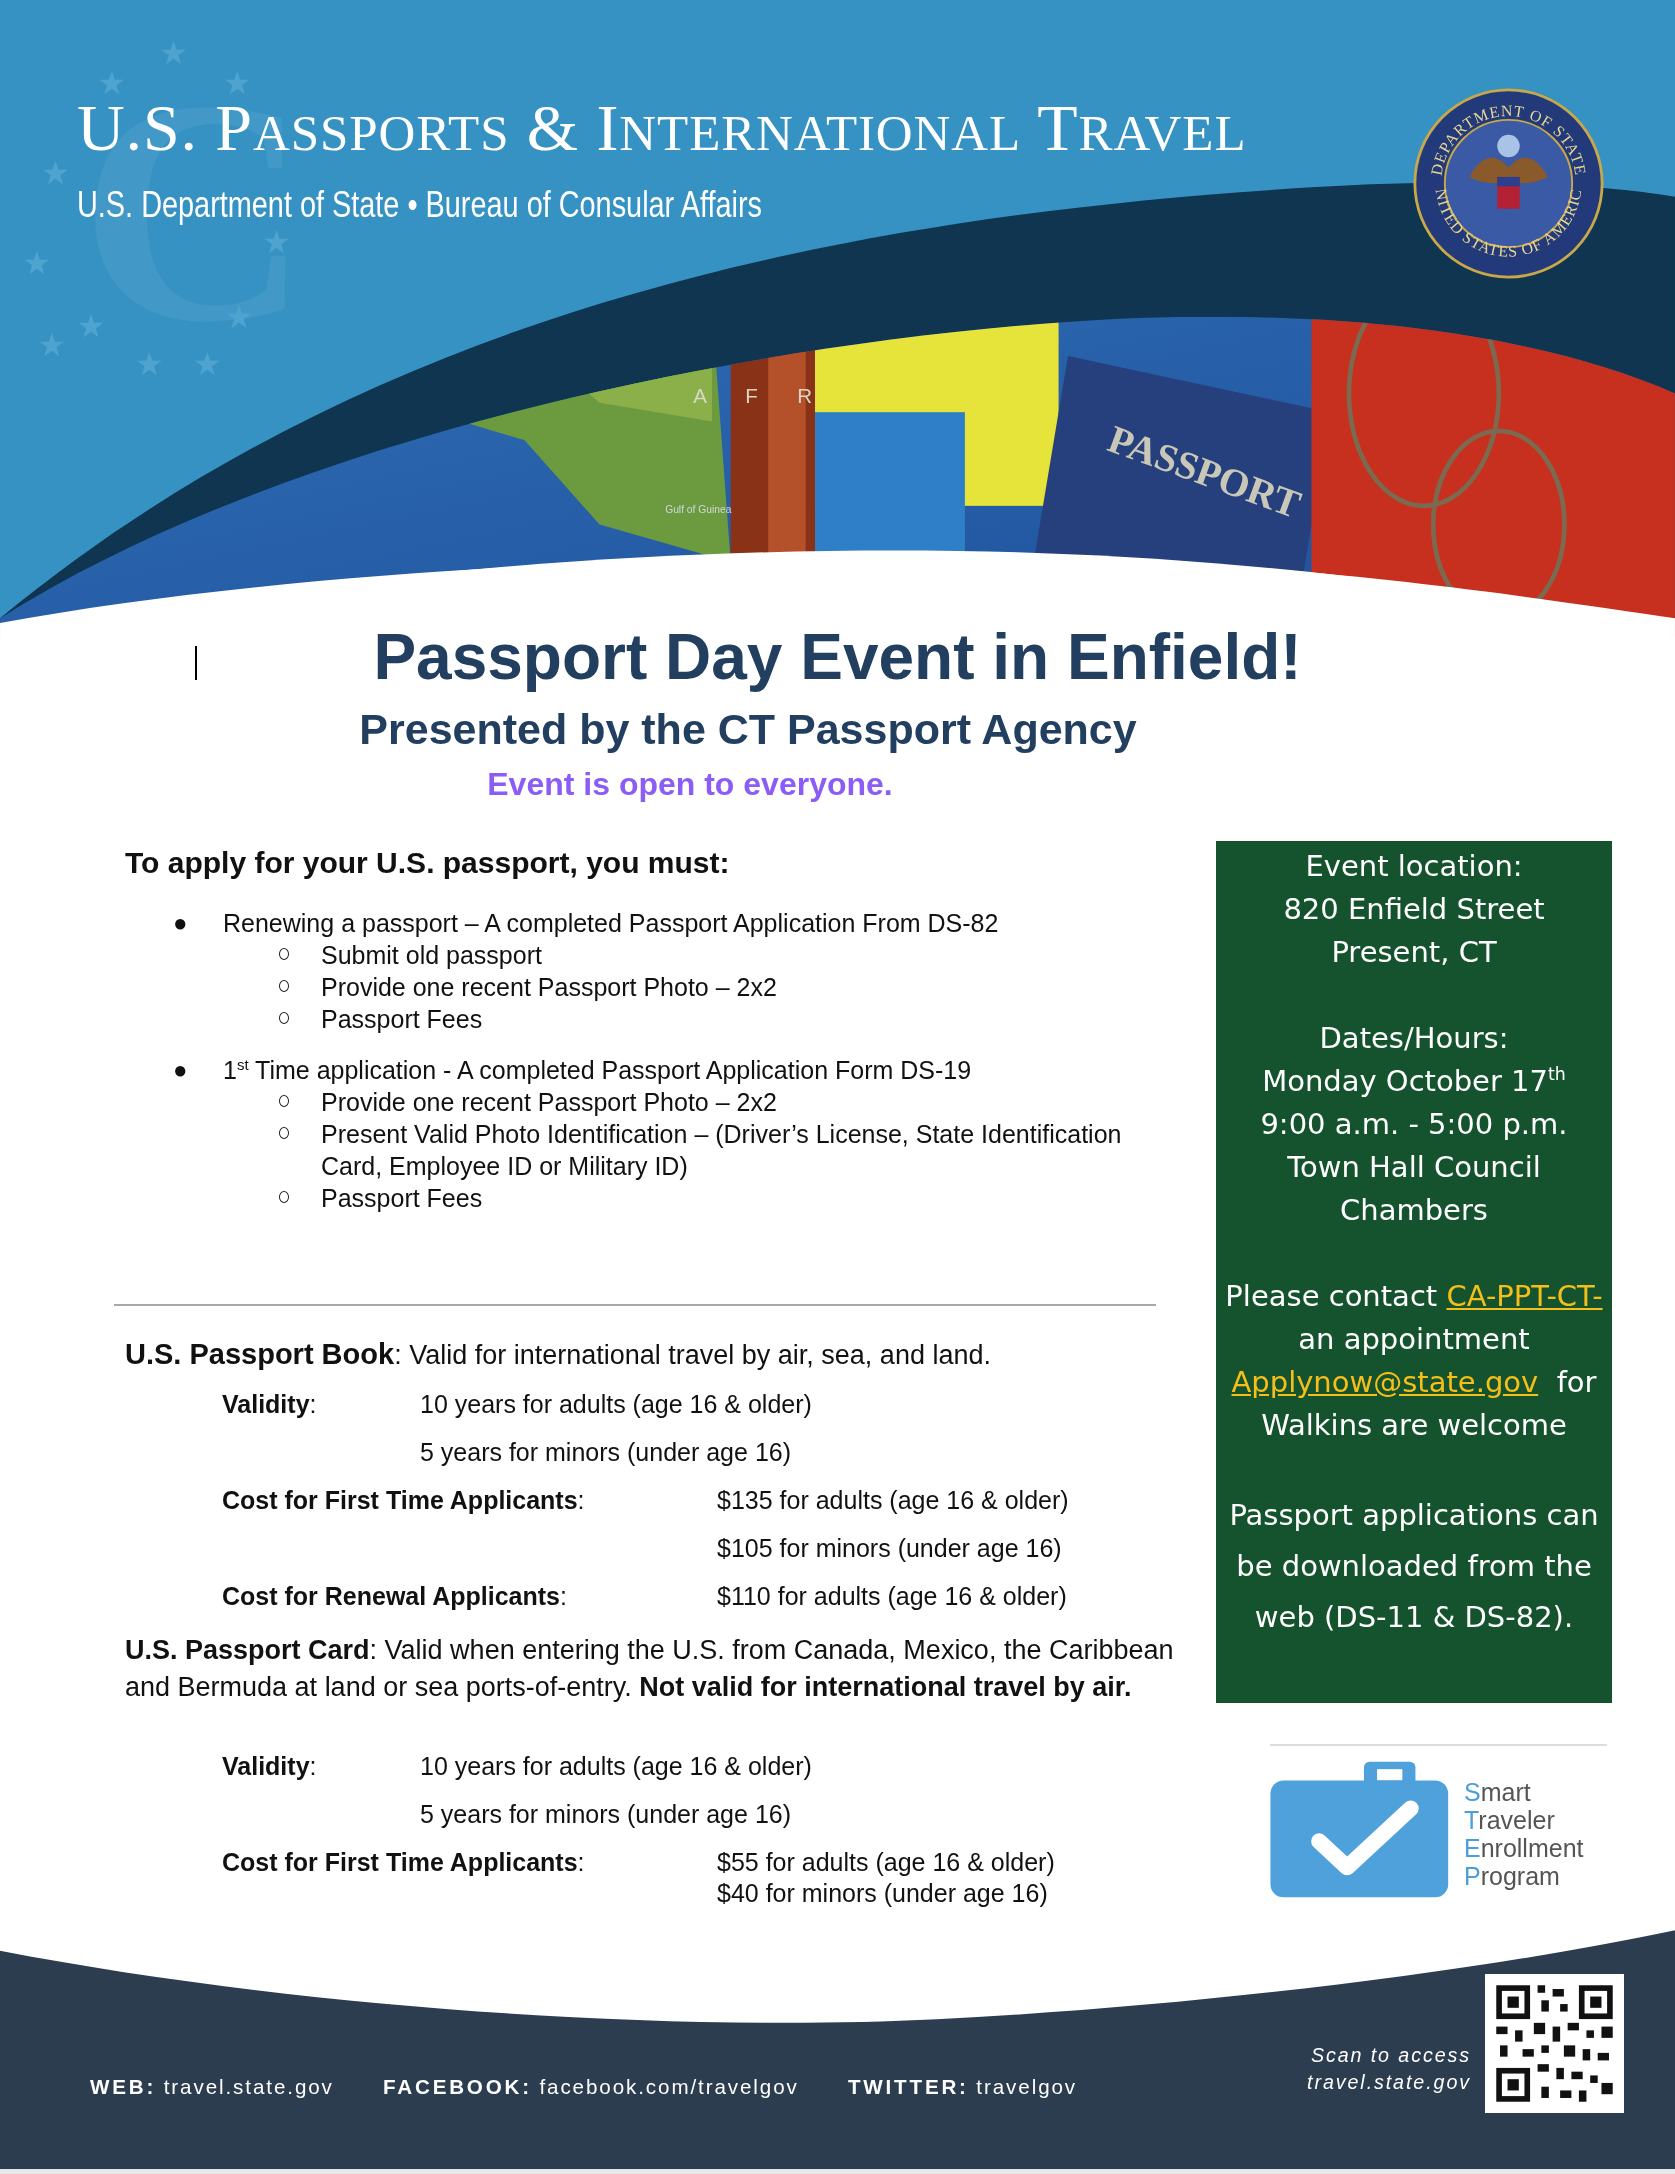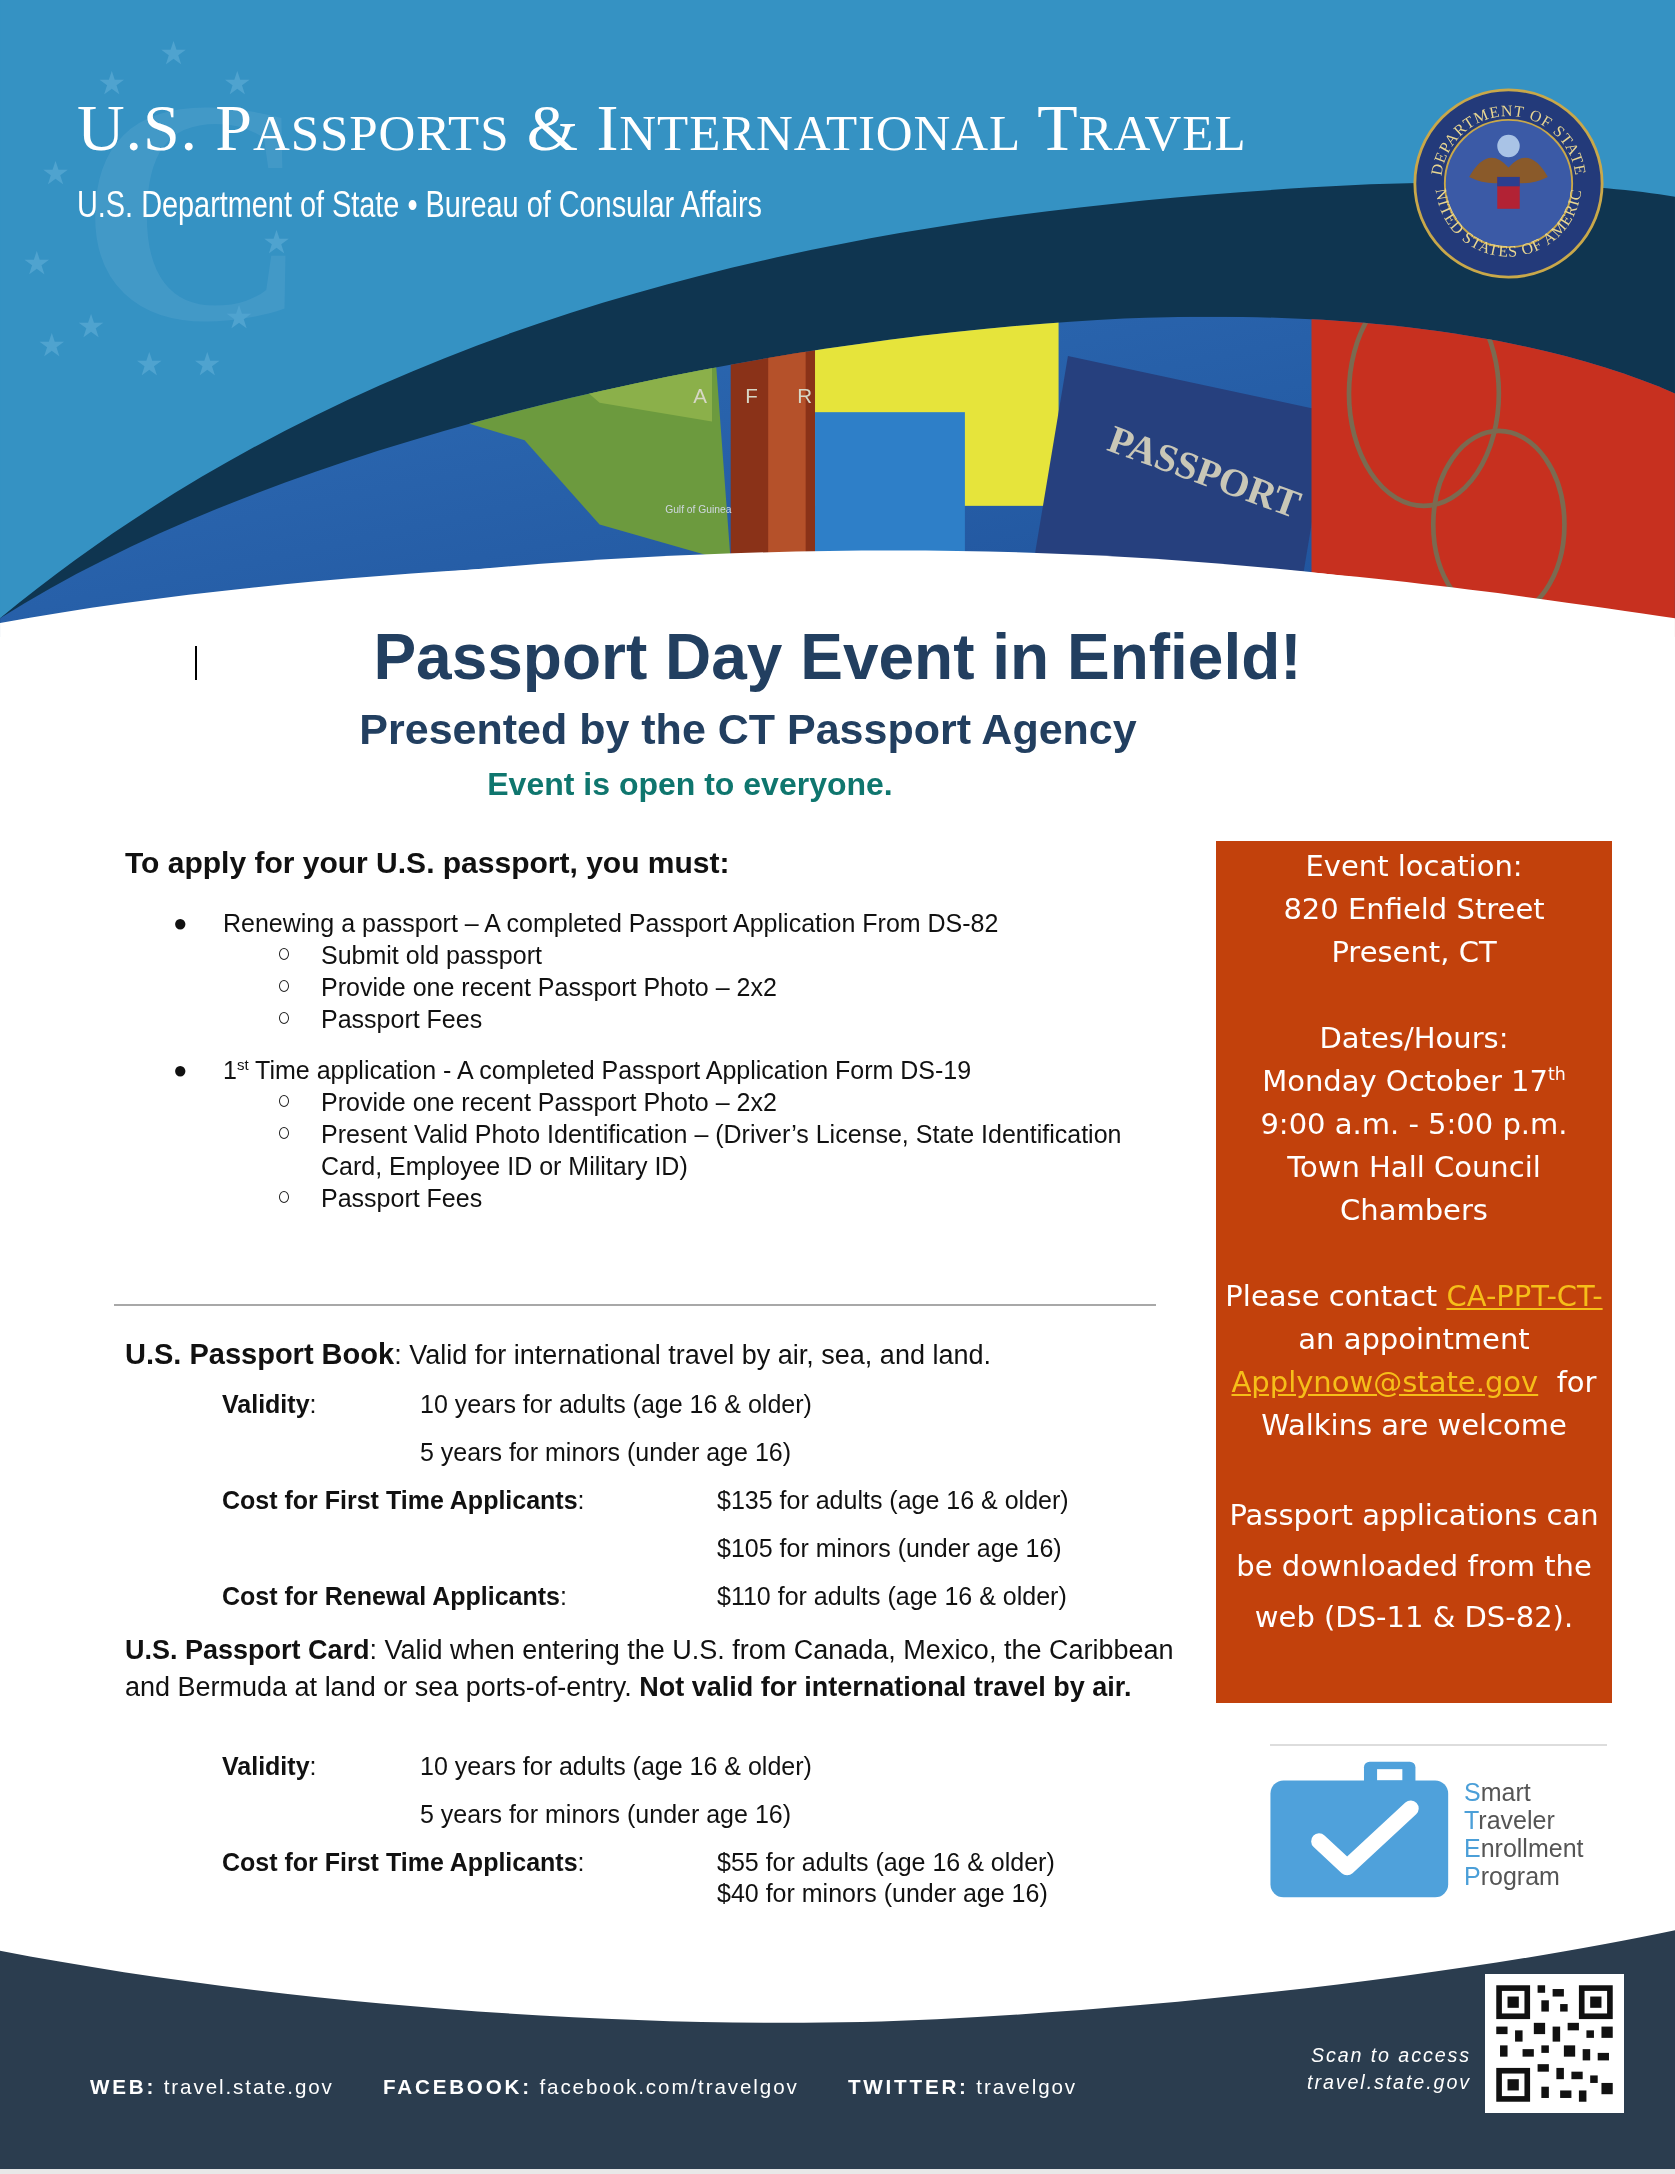--- a/index.html
+++ b/index.html
@@ -10,42 +10,42 @@
   .banner svg.bg { position: absolute; left: 0; top: 0; }
   .banner-title { position: absolute; left: 77px; top: 90px; color: #ffffff; font-family: "Liberation Serif", serif; font-size: 66px; letter-spacing: 0.9px; white-space: nowrap; }
   .banner-title .sc { font-size: 51px; }
   .banner-sub { position: absolute; left: 77px; top: 184px; color: #ffffff; font-family: "Liberation Sans Narrow", "Liberation Sans", sans-serif; font-size: 37px; transform: scaleX(0.78); transform-origin: left top; white-space: nowrap; }
   .seal { position: absolute; left: 1413px; top: 88px; width: 191px; height: 191px; }
 
   
   .cursor-mark { position: absolute; left: 195px; top: 646px; width: 1.9px; height: 34px; background: #000; }
   .main-title { position: absolute; left: 0; width: 1675px; top: 620px; text-align: center; color: #223f60; font-weight: bold; font-size: 64px; }
   .sub-title { position: absolute; left: 0; width: 1496px; top: 705px; text-align: center; color: #223f60; font-weight: bold; font-size: 43px; }
-  .open-note { position: absolute; left: 0; width: 1380px; top: 766px; text-align: center; color: #0f766e; font-weight: bold; font-size: 32px; }
+  .open-note { position: absolute; left: 0; width: 1380px; top: 766px; text-align: center; color: #8b5cf6; font-weight: bold; font-size: 32px; }
 
   
   .req-heading { position: absolute; left: 125px; top: 846px; font-size: 30px; font-weight: bold; color: #111; }
   .req-list { position: absolute; left: 122px; top: 907px; width: 1031px; font-size: 25px; color: #111; line-height: 32px; }
   .req-item { position: relative; padding-left: 101px; margin-bottom: 19px; }
   .req-item .bullet { position: absolute; left: 51px; top: 0; font-size: 24px; }
   .sub-list { margin: 0; padding: 0; }
   .sub-item { position: relative; padding-left: 98px; }
   .sub-item .circle { position: absolute; left: 56px; top: 9.4px; width: 10.3px; height: 12px; border: 1.9px solid #222; border-radius: 50%; box-sizing: border-box; }
   sup { font-size: 60%; line-height: 0; }
 
   .divider { position: absolute; left: 114px; top: 1304px; width: 1042px; height: 1.9px; background: #a8a8a8; }
 
   .book-head { position: absolute; left: 125px; top: 1338px; font-size: 27px; color: #111; }
   .book-head b { font-size: 29px; }
   .row { position: absolute; font-size: 25px; color: #111; white-space: nowrap; }
   .row b { font-weight: bold; }
   .card-para { position: absolute; left: 125px; top: 1632px; width: 1059px; font-size: 27px; line-height: 37px; color: #111; }
 
   
-  .info-box { position: absolute; left: 1216px; top: 841px; width: 396px; height: 862px; background: #c2410c; color: #ffffff; text-align: center; font-family: "DejaVu Sans", sans-serif; font-size: 29px; line-height: 43px; }
+  .info-box { position: absolute; left: 1216px; top: 841px; width: 396px; height: 862px; background: #14532d; color: #ffffff; text-align: center; font-family: "DejaVu Sans", sans-serif; font-size: 29px; line-height: 43px; }
   .info-box .blk { margin-bottom: 43px; }
   .info-box .link { color: #f6be19; text-decoration: underline; }
   .info-box .apps { line-height: 51px; }
 
   
   .step-line { position: absolute; left: 1270px; top: 1744px; width: 337px; height: 1.9px; background: #dddddd; }
   .step { position: absolute; left: 1270px; top: 1757px; width: 347px; height: 145px; }
   .step-text { position: absolute; left: 1464px; top: 1778px; font-size: 25px; line-height: 28px; color: #555; }
   .step-text .cap { color: #4b9fd8; }
 

